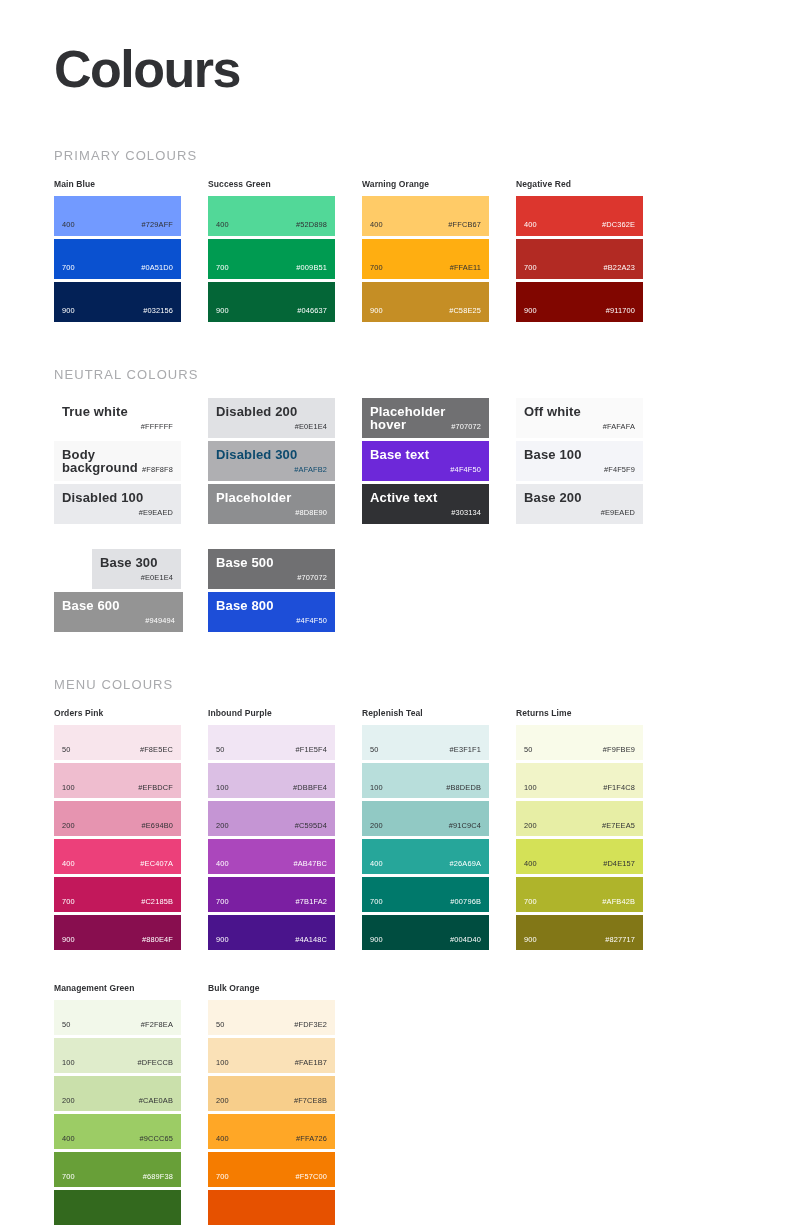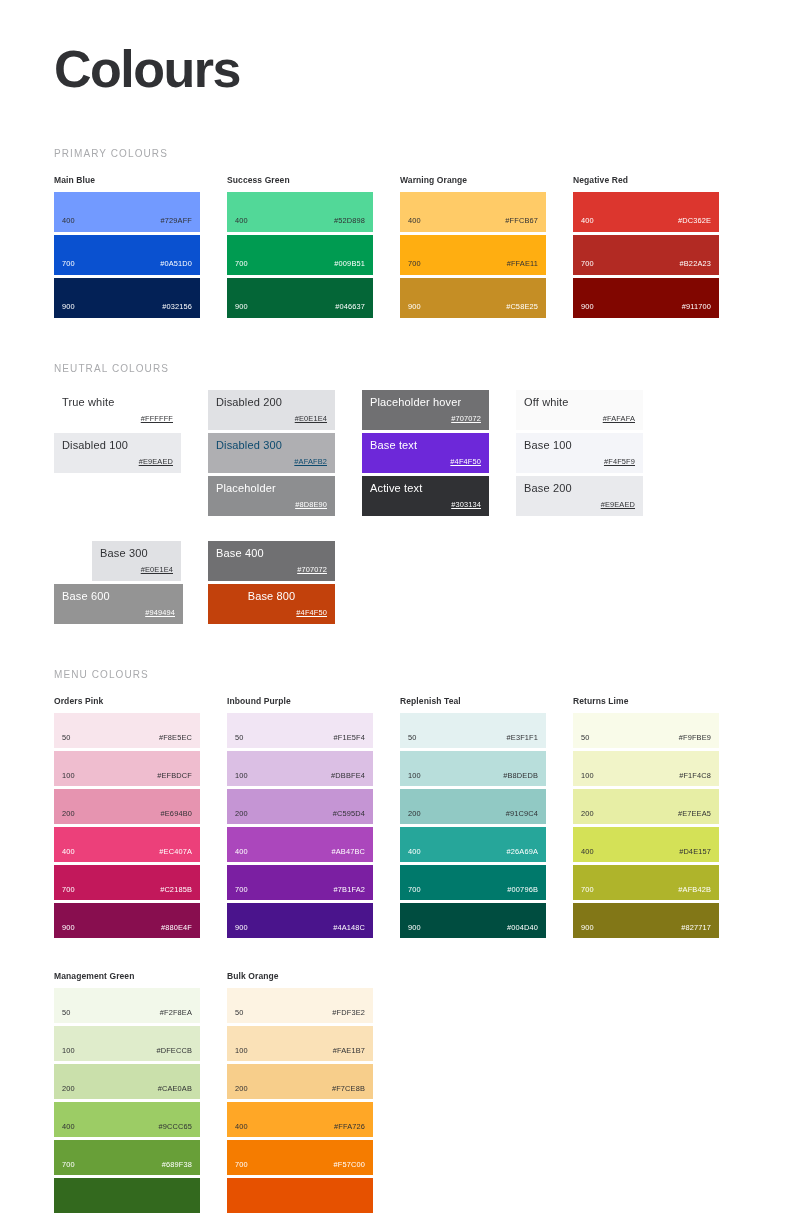--- a/index.html
+++ b/index.html
@@ -19,30 +19,30 @@
     font-weight: bold;
     letter-spacing: -1.5px;
     color: #303134;
     margin: 0;
     padding-top: 40px;
     line-height: 1.15;
   }
 
   .section { margin-top: 0; }
   .section-label {
-    font-size: 10px;
+    font-size: 13px;
     letter-spacing: 1.1px;
     color: #a9aaad;
     text-transform: uppercase;
     font-weight: normal;
     margin: 0 0 16px 0;
   }
 
   .grid { display: flex; gap: 0; }
-  .col { width: 146px; margin-right: 27px; }
+  .col { width: 127px; margin-right: 27px; }
   .col:last-child { margin-right: 0; }
 
   .col-title {
     font-size: 8.5px;
     font-weight: bold;
     color: #303134;
     margin: 0 0 7px 0;
     letter-spacing: 0.1px;
   }
 
@@ -64,33 +64,33 @@
   }
 
   
   .ncard {
     position: relative;
     height: 40px;
     margin-bottom: 3px;
     padding: 7px 8px 7px 8px;
   }
   .ncard .n-name {
-    font-size: 11px;
+    font-size: 13px;
     line-height: 1;
     letter-spacing: 0.15px;
     display: block;
+    font-weight: bold;
   }
   .ncard .n-hex {
     position: absolute;
     right: 8px;
     bottom: 7px;
     font-size: 7.4px;
     line-height: 1;
     letter-spacing: 0.15px;
-    text-decoration: underline;
   }
 
   .neutral-row { display: flex; }
   .neutral-col { width: 127px; margin-right: 27px; }
   .neutral-col:last-child { margin-right: 0; }
 
   .menu-swatch {
     position: relative;
     height: 35px;
     margin-bottom: 3px;
@@ -187,20 +187,24 @@
   <div class="spacer-lg"></div>
 
   <div class="section">
     <div class="section-label">NEUTRAL COLOURS</div>
     <div class="neutral-row" id="neutral-row-1">
         <div class="neutral-col">
           <div class="ncard" style="background: rgb(255, 255, 255); color: rgb(48, 49, 52);">
             <span class="n-name">True white</span>
             <span class="n-hex">#FFFFFF</span>
           </div>
+          <div class="ncard" style="background: rgb(248, 248, 248); color: rgb(48, 49, 52);">
+            <span class="n-name">Body background</span>
+            <span class="n-hex">#F8F8F8</span>
+          </div>
           <div class="ncard" style="background: rgb(233, 234, 237); color: rgb(48, 49, 52);">
             <span class="n-name">Disabled 100</span>
             <span class="n-hex">#E9EAED</span>
           </div>
         </div>
         <div class="neutral-col">
           <div class="ncard" style="background: rgb(224, 225, 228); color: rgb(48, 49, 52);">
             <span class="n-name">Disabled 200</span>
             <span class="n-hex">#E0E1E4</span>
           </div>
@@ -249,24 +253,24 @@
             <span class="n-name">Base 300</span>
             <span class="n-hex">#E0E1E4</span>
           </div>
           <div class="ncard" style="background: rgb(148, 148, 148); color: rgb(255, 255, 255); width: 129px;">
             <span class="n-name">Base 600</span>
             <span class="n-hex">#949494</span>
           </div>
         </div>
         <div class="neutral-col">
           <div class="ncard" style="background: rgb(112, 112, 114); color: rgb(255, 255, 255);">
-            <span class="n-name">Base 400</span>
+            <span class="n-name">Base 500</span>
             <span class="n-hex">#707072</span>
           </div>
-          <div class="ncard" style="background: #c2410c; color: rgb(255, 255, 255); text-align: center;">
+          <div class="ncard" style="background: #1d4ed8; color: rgb(255, 255, 255);">
             <span class="n-name">Base 800</span>
             <span class="n-hex">#4F4F50</span>
           </div>
         </div>
       </div>
   </div>
 
   <div class="spacer-lg"></div>
 
   <div class="section">

